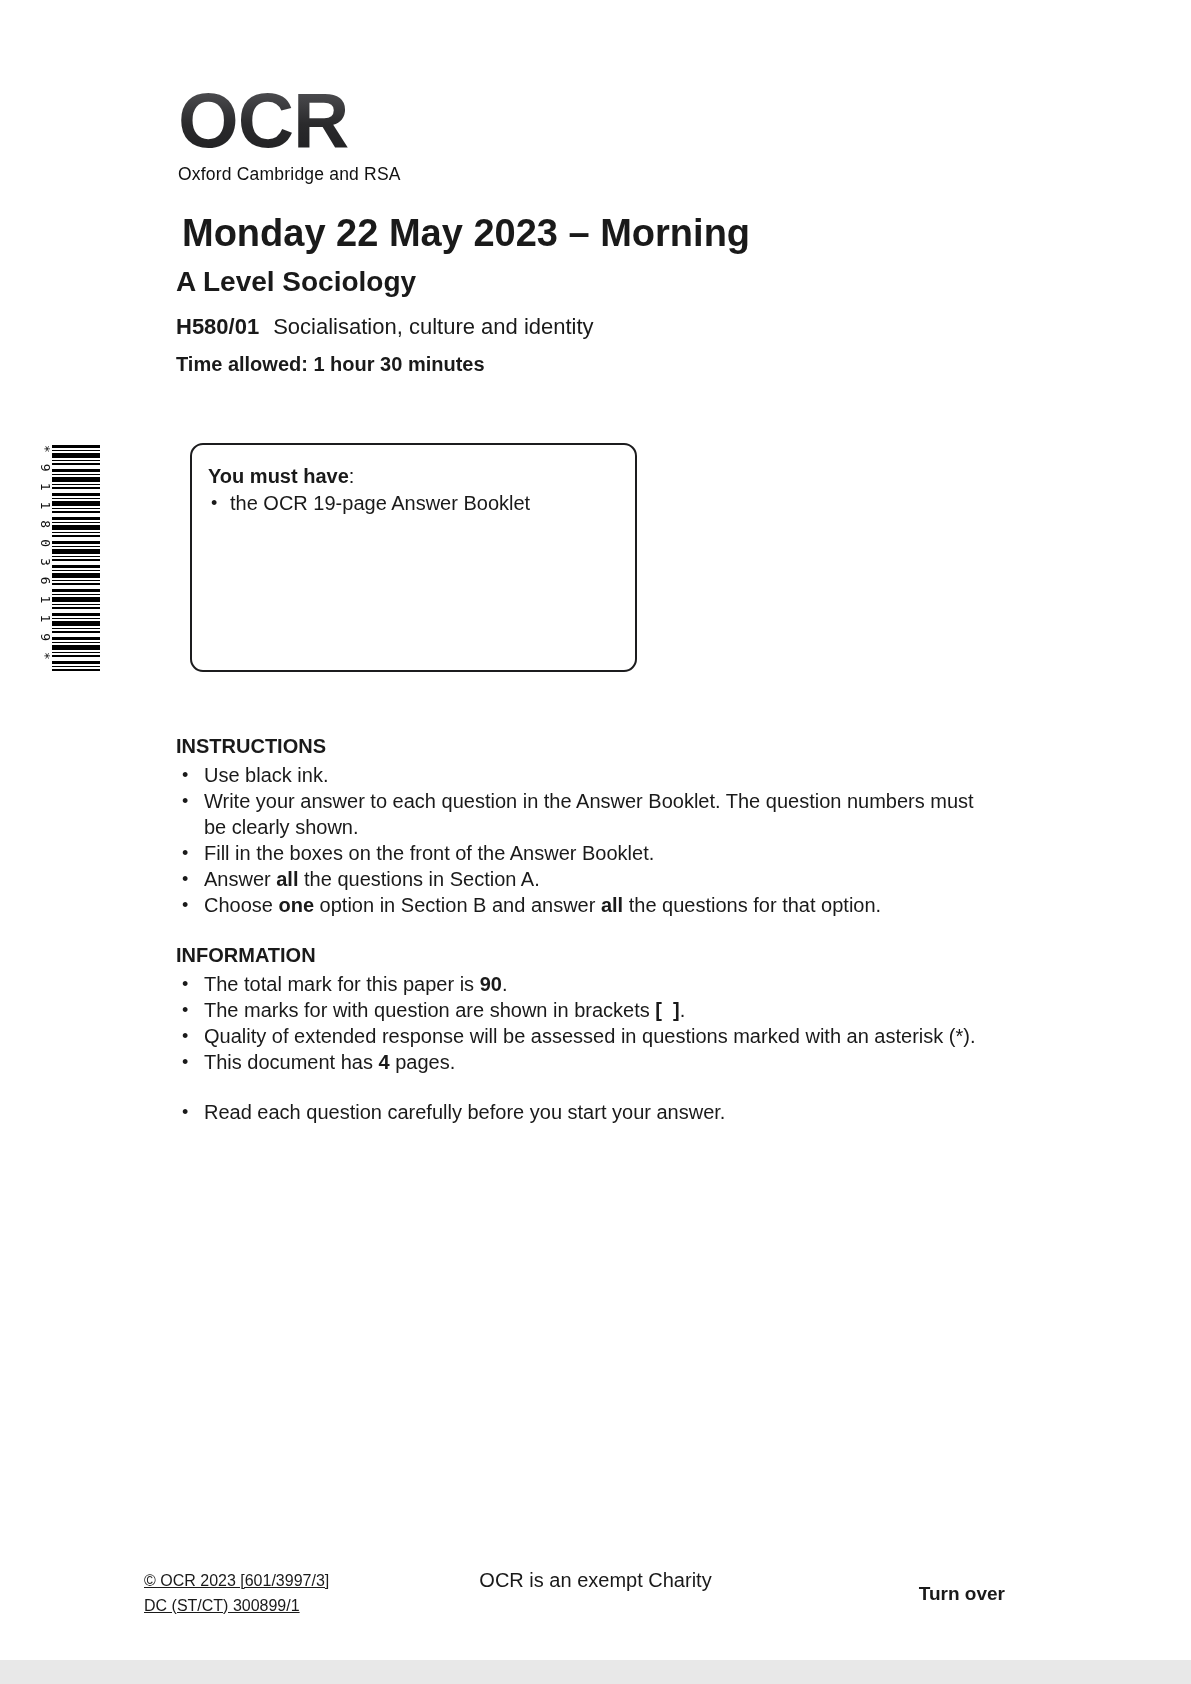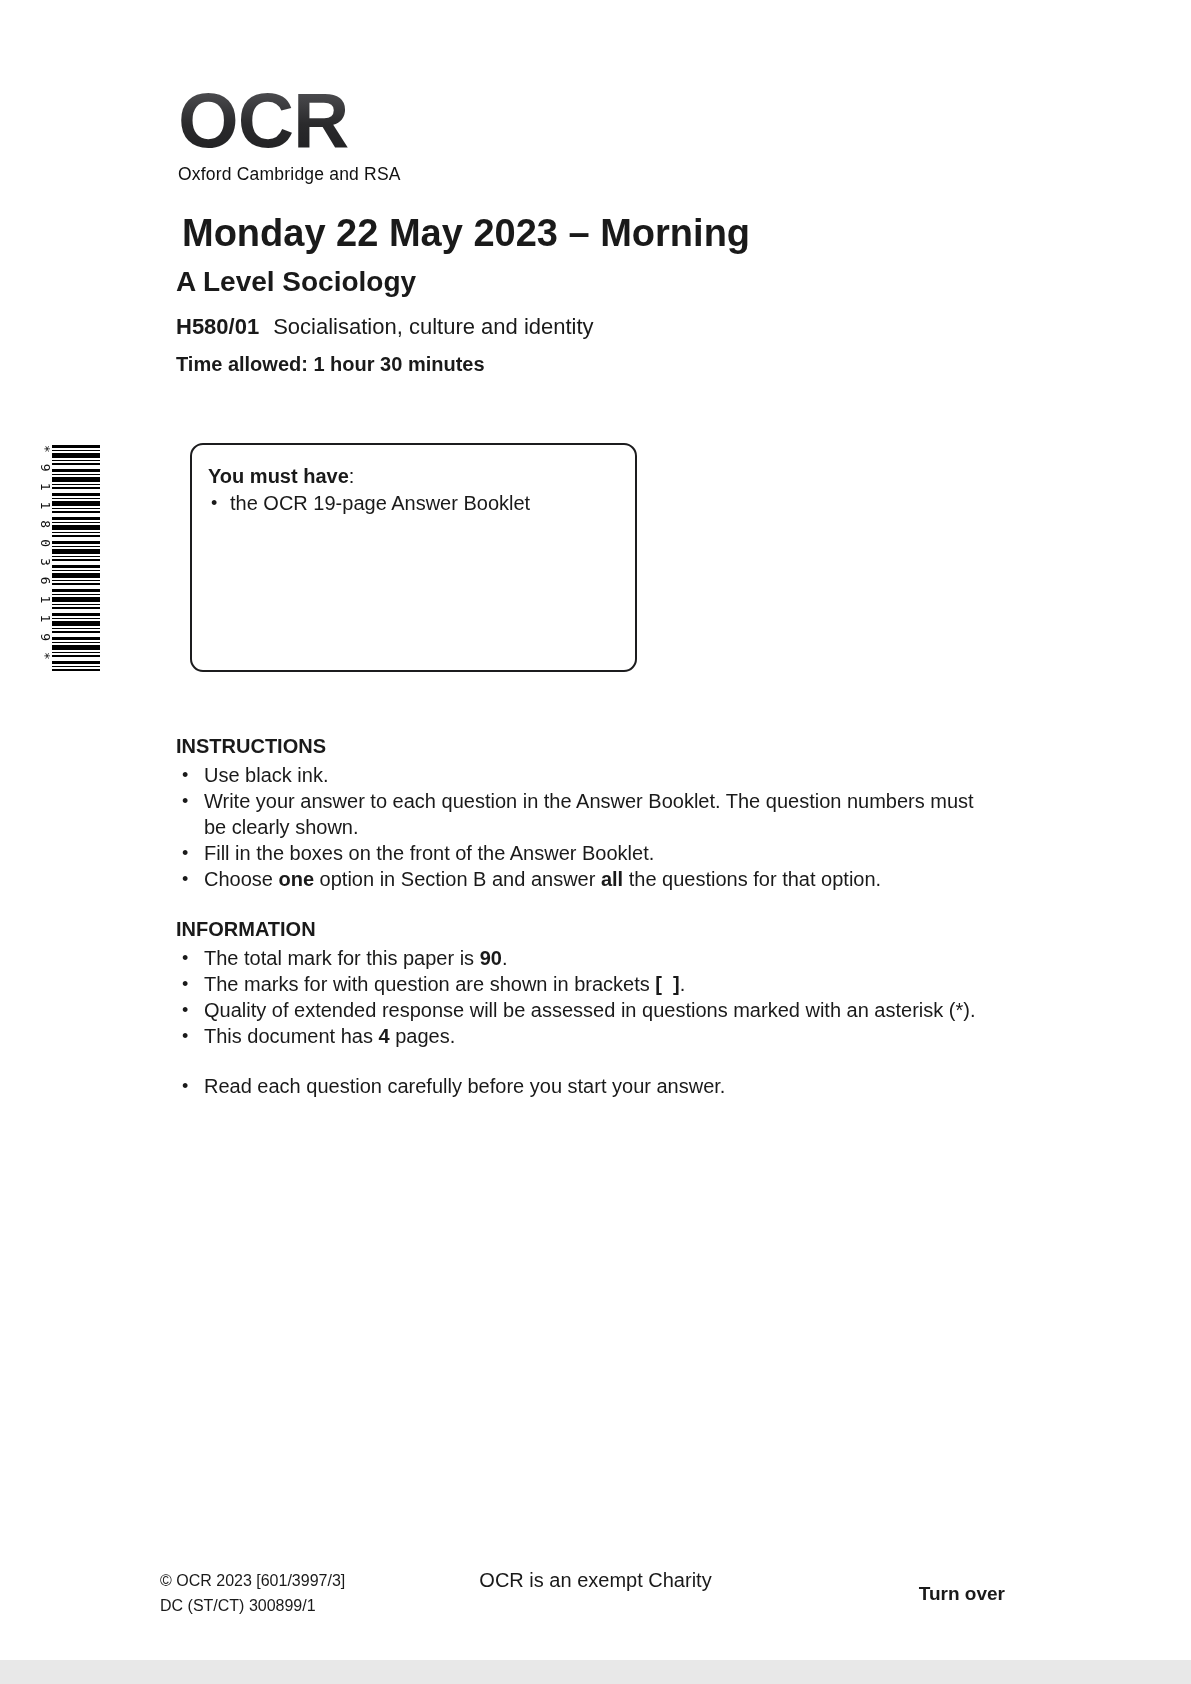--- a/index.html
+++ b/index.html
@@ -84,21 +84,21 @@
   .section + .section { margin-top: 24px; }
   .section h3 { font-size:20px; line-height:26px; font-weight:bold; }
   ul.blist { list-style:none; margin:3px 0 0 0; }
   ul.blist li { position:relative; padding-left:28px; line-height:26px; }
   ul.blist li::before { content:"•"; position:absolute; left:6px; top:0; font-size:18px; }
   .must-box ul.blist { margin-top:0; }
   .must-box ul.blist li { padding-left:22px; }
   .must-box ul.blist li::before { left:3px; }
 
   
-  .footer-left   { position:absolute; left:160px; top:1568px; font-size:16px; line-height:25px; }
+  .footer-left   { position:absolute; left:144px; top:1568px; font-size:16px; line-height:25px;text-decoration:underline; }
   .footer-center { position:absolute; left:0; right:0; top:1568px; text-align:center; font-size:20px; line-height:25px; }
   .footer-right  { position:absolute; right:186px; top:1583px; font-size:19px; font-weight:bold; }
 </style>
 </head>
 <body>
 
 <div class="page">
 
   <div class="logo">
     <div class="logo-text" data-bind="logo.text">OCR</div>
@@ -125,20 +125,21 @@
   </div>
 
   <div class="content">
 
     <div class="section">
       <h3 data-bind="instructions.heading">INSTRUCTIONS</h3>
       <ul class="blist">
         <li><span data-bind="instructions.items.0.0.t">Use black ink.</span></li>
         <li><span data-bind="instructions.items.1.0.t">Write your answer to each question in the Answer Booklet. The question numbers must be clearly shown.</span></li>
         <li><span data-bind="instructions.items.2.0.t">Fill in the boxes on the front of the Answer Booklet.</span></li>
+        <li><span data-bind="instructions.items.3.0.t">Answer </span><span class="b" data-bind="instructions.items.3.1.t">all</span><span data-bind="instructions.items.3.2.t"> the questions in Section A.</span></li>
         <li><span data-bind="instructions.items.4.0.t">Choose </span><span class="b" data-bind="instructions.items.4.1.t">one</span><span data-bind="instructions.items.4.2.t"> option in Section B and answer </span><span class="b" data-bind="instructions.items.4.3.t">all</span><span data-bind="instructions.items.4.4.t"> the questions for that option.</span></li>
       </ul>
     </div>
 
     <div class="section">
       <h3 data-bind="information.heading">INFORMATION</h3>
       <ul class="blist">
         <li><span data-bind="information.items.0.0.t">The total mark for this paper is </span><span class="b" data-bind="information.items.0.1.t">90</span><span data-bind="information.items.0.2.t">.</span></li>
         <li><span data-bind="information.items.1.0.t">The marks for with question are shown in brackets </span><span class="b" data-bind="information.items.1.1.t">[  ]</span><span data-bind="information.items.1.2.t">.</span></li>
         <li><span data-bind="information.items.2.0.t">Quality of extended response will be assessed in questions marked with an asterisk (*).</span></li>

